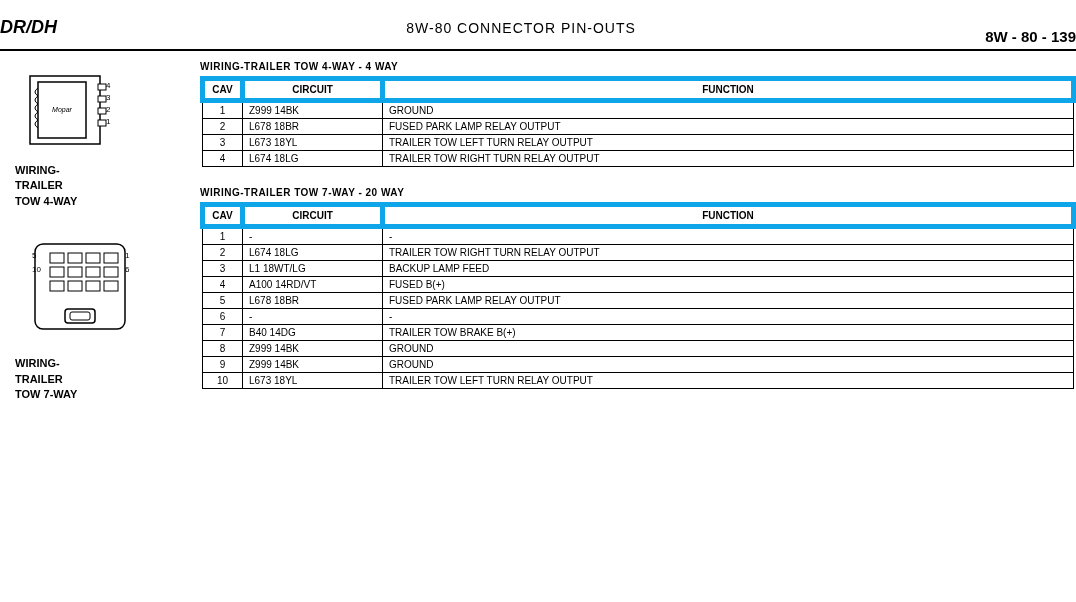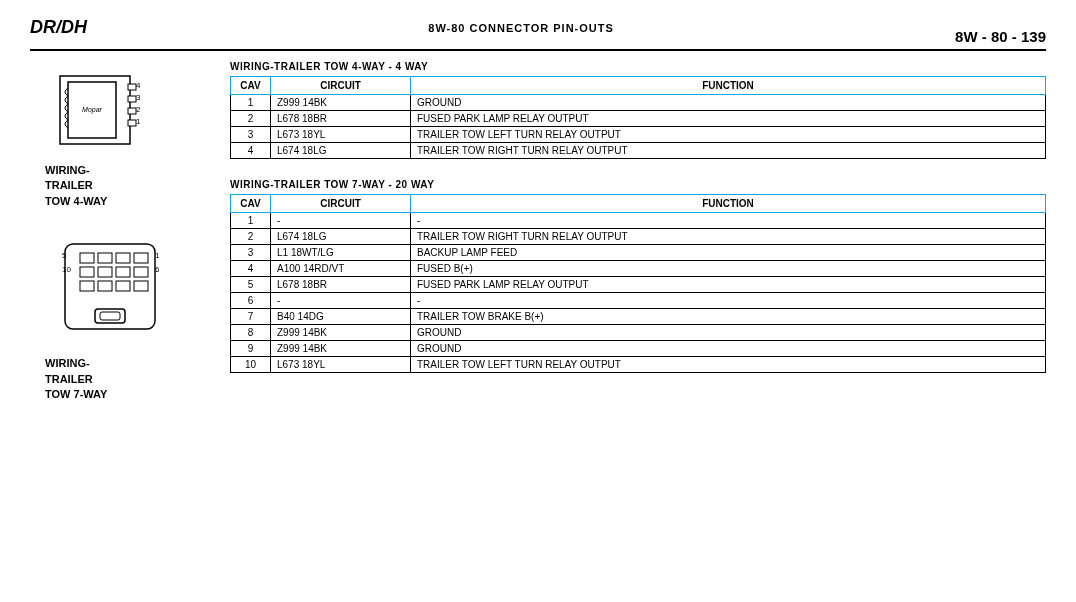--- a/index.html
+++ b/index.html
@@ -8,41 +8,41 @@
       font-family: Arial, sans-serif;
       font-size: 11px;
       width: 1076px;
       min-height: 602px;
       overflow: hidden;
     }
 
     .page {
       width: 1076px;
       min-height: 602px;
-      padding: 10px 30px;
+      padding: 10px 0;
       position: relative;
     }
 
     
     .header {
       display: flex;
       align-items: center;
       justify-content: space-between;
       border-bottom: 2px solid #000;
       padding-bottom: 4px;
       margin-bottom: 10px;
     }
     .header-left {
       font-size: 18px;
       font-weight: bold;
       font-style: italic;
     }
     .header-center {
-      font-size: 11px;
-      font-weight: bold;
+      font-size: 14px;
+      font-weight: normal;
       letter-spacing: 1px;
     }
     .header-right {
       font-size: 15px;
       font-weight: bold;
       margin-top: 18px;
     }
 
     
     .main-content {
@@ -88,21 +88,21 @@
       margin-bottom: 4px;
       letter-spacing: 0.5px;
     }
 
     table {
       border-collapse: collapse;
       width: 100%;
     }
 
     th {
-      border: 1px solid #0ea5e9;
+      border: 5px solid #0ea5e9;
       padding: 3px 6px;
       font-size: 10px;
       font-weight: bold;
       text-align: center;
       background: #fff;
     }
 
     td {
       border: 1px solid #000;
       padding: 2px 6px;

